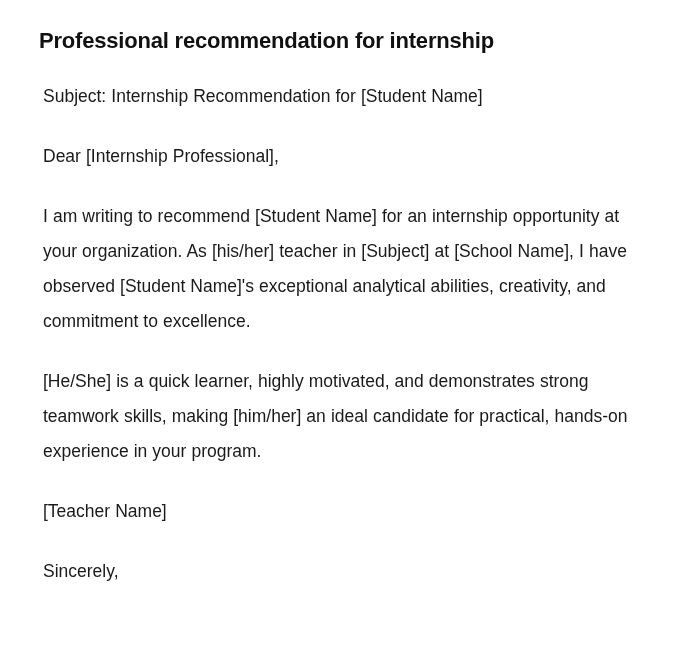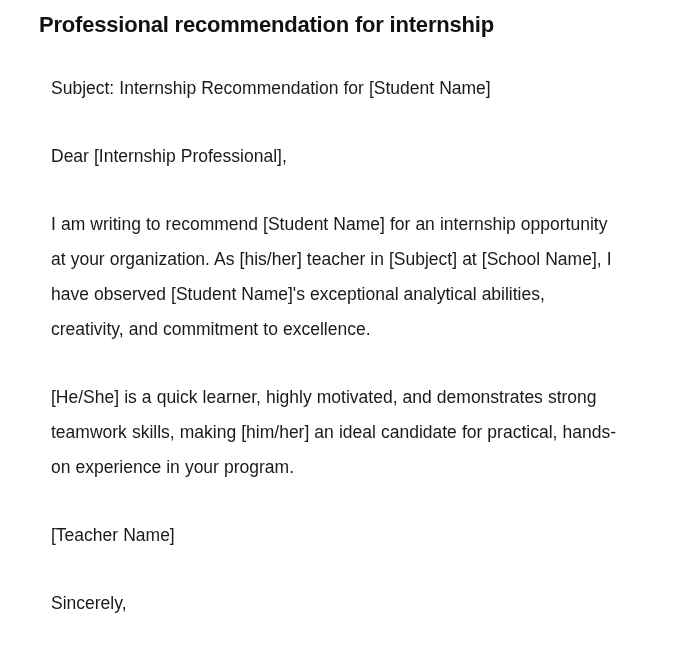--- a/index.html
+++ b/index.html
@@ -20,35 +20,35 @@
   .document {
     box-sizing: border-box;
     width: 700px;
     height: 671px;
     padding: 0 40px 0 39px;
     background: #ffffff;
   }
 
   .doc-title {
     margin: 0;
-    padding-top: 10px;
+    padding-top: 26px;
     font-size: 22px;
     font-weight: bold;
     line-height: 30px;
     letter-spacing: -0.2px;
     color: #111111;
     max-width: 600px;
   }
 
   .doc-body {
     max-width: 594px;
   }
 
   .doc-paragraph {
-    margin: 12px;
+    margin: 4px;
     padding-top: 21px;
     font-size: 17.5px;
     font-weight: normal;
     line-height: 35px;
     color: #1a1a1a;
     word-spacing: 0.2px;
   }
 
   .doc-paragraph:first-child {
     padding-top: 19px;

